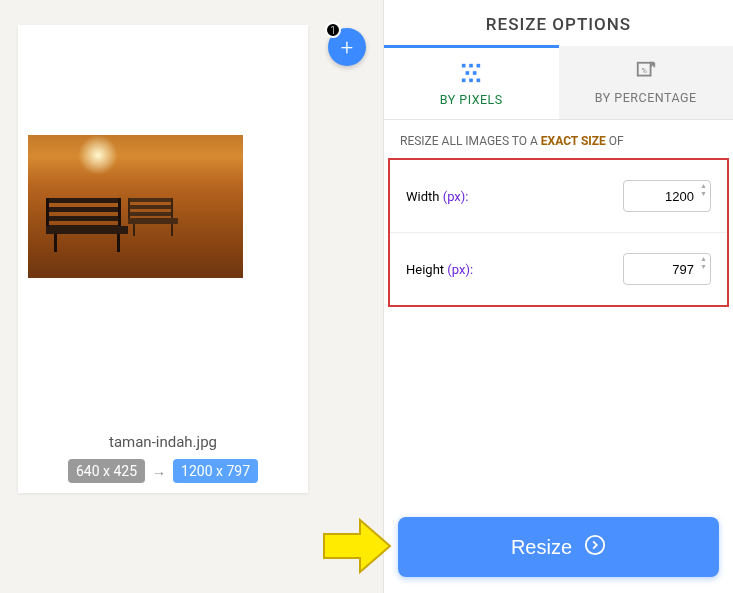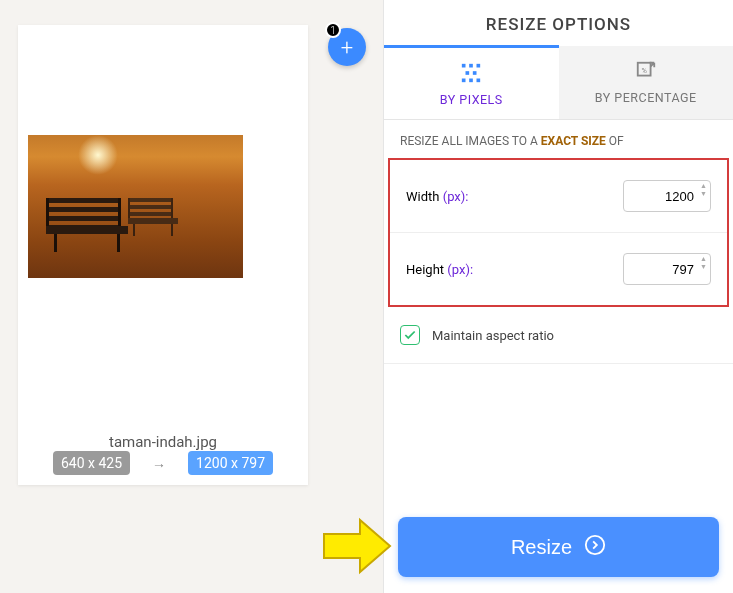--- a/index.html
+++ b/index.html
@@ -90,24 +90,25 @@
 }
 .bench2 .seat { position:absolute; top:20px; left:0; width:50px; height:6px; background:#3a2515; }
 .bench2 .legs { position:absolute; top:26px; left:5px; width:40px; height:12px; border-left:2px solid #2a1a0f; border-right:2px solid #2a1a0f; }
 
 .filename {
   margin-top: 155px;
   font-size: 15px;
   color: #555;
 }
 .badges {
+  margin-top: 8px;
   display: flex;
   align-items: center;
   justify-content: center;
-  gap: 22px;
+  gap: 7px;
 }
 .badge {
   display: inline-block;
   padding: 4px 8px;
   border-radius: 4px;
   font-size: 14px;
   color: #fff;
 }
 .badge-gray { background: #9a9a9a; }
 .badge-blue { background: #5aa3ff; }
@@ -161,21 +162,21 @@
 }
 .tab {
   flex: 1;
   text-align: center;
   padding: 14px 0 12px;
   cursor: pointer;
   font-size: 12.5px;
   letter-spacing: 0.5px;
 }
 .tab.active {
-  color: #6d28d9;
+  color: #15803d;
   border-top: 3px solid #3b8aff;
   margin-top: -1px;
 }
 .tab.inactive {
   color: #777;
   background: #f3f3f3;
 }
 .tab .tab-icon {
   display: block;
   margin: 0 auto 8px;
@@ -369,28 +370,20 @@
         <div class="dim-input-wrap">
           <input class="dim-input" value="797" style="">
           <div class="spinner">
               <span>▲</span>
               <span>▼</span>
             </div>
         </div>
       </div>
     </div>
 
-    <div class="check-row">
-      <div class="chk checked">
-        <svg width="14" height="14" viewBox="0 0 24 24" fill="none" stroke="#2fbf71" stroke-width="3">
-            <polyline points="4 12 9 17 20 6"></polyline>
-          </svg>
-      </div>
-      <span>Maintain aspect ratio</span>
-    </div>
 
 
     <div class="action-area">
       <button class="resize-btn">
         <span>Resize</span>
         <span>
           <svg width="22" height="22" viewBox="0 0 24 24" fill="none" stroke="#fff" stroke-width="2">
               <circle cx="12" cy="12" r="10"></circle>
               <polyline points="10 8 14 12 10 16"></polyline>
             </svg>

